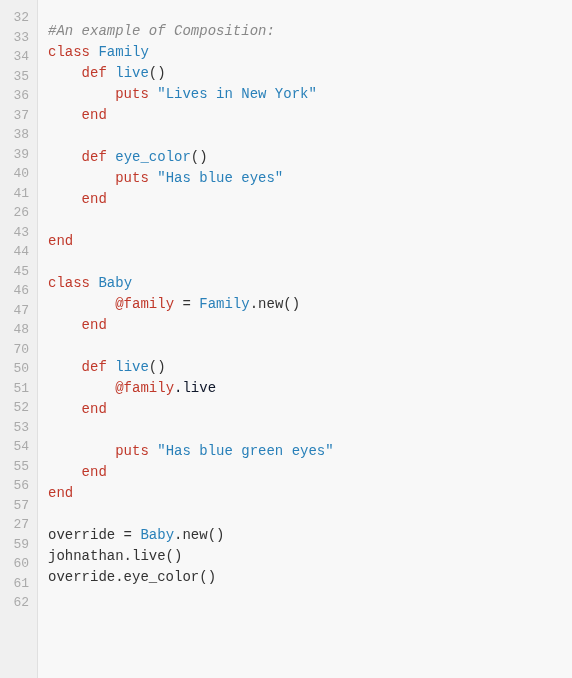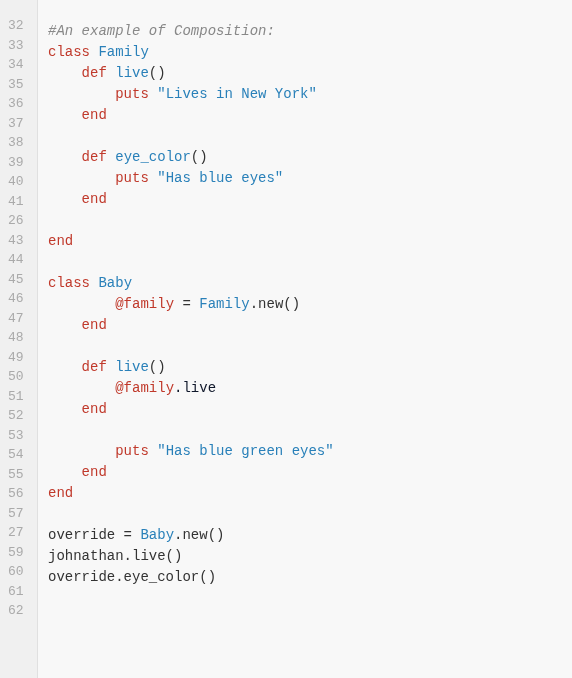--- a/index.html
+++ b/index.html
@@ -19,21 +19,22 @@
       display: flex;
       width: 572px;
       min-height: 678px;
       background-color: #f8f8f8;
       overflow: hidden;
     }
 
     .line-numbers {
       background-color: #f0f0f0;
       color: #999;
-      padding: 16px 8px;
+      text-align: right;
+      padding: 8px 8px;
       min-width: 38px;
       user-select: none;
       border-right: 1px solid #e0e0e0;
     }
 
     .line-number {
       display: block;
       line-height: 1.5;
       font-size: 13px;
       color: #aaa;
@@ -68,21 +69,21 @@
       <span class="line-number">39</span>
       <span class="line-number">40</span>
       <span class="line-number">41</span>
       <span class="line-number">26</span>
       <span class="line-number">43</span>
       <span class="line-number">44</span>
       <span class="line-number">45</span>
       <span class="line-number">46</span>
       <span class="line-number">47</span>
       <span class="line-number">48</span>
-      <span class="line-number">49</span>
+      <span class="line-number">70</span>
       <span class="line-number">50</span>
       <span class="line-number">51</span>
       <span class="line-number">52</span>
       <span class="line-number">53</span>
       <span class="line-number">54</span>
       <span class="line-number">55</span>
       <span class="line-number">56</span>
       <span class="line-number">57</span>
       <span class="line-number">27</span>
       <span class="line-number">59</span>

